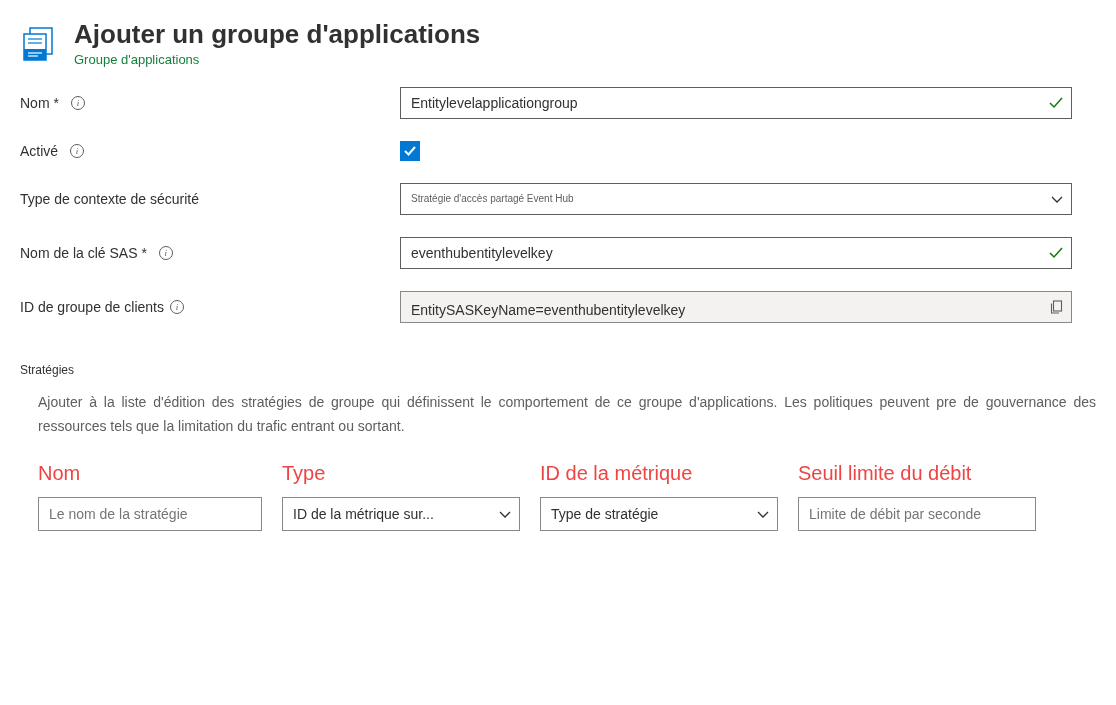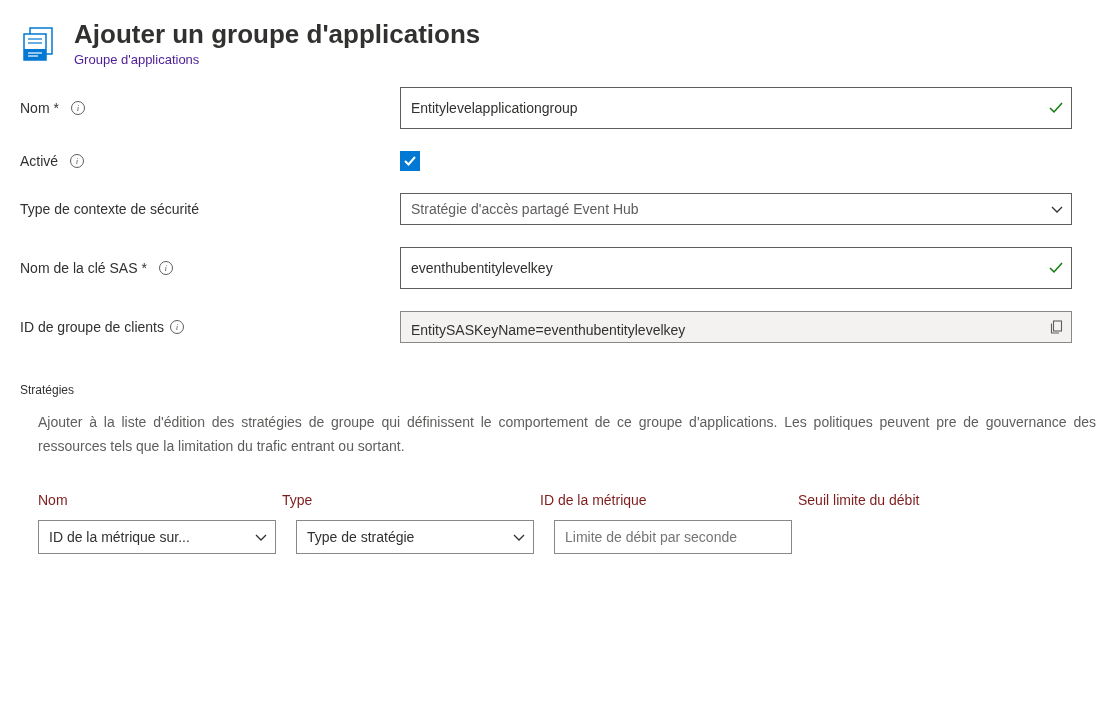--- a/index.html
+++ b/index.html
@@ -24,21 +24,21 @@
       margin-top: 4px;
     }
     .title {
       font-size: 26px;
       font-weight: 600;
       color: #323130;
       line-height: 1.15;
     }
     .subtitle {
       font-size: 13px;
-      color: #4c1d95;
+      color: #15803d;
       margin-top: 2px;
     }
     .form-row {
       display: flex;
       align-items: center;
       margin-bottom: 22px;
     }
     .label-cell {
       width: 380px;
       flex-shrink: 0;
@@ -60,21 +60,21 @@
       color: #605e5c;
       font-style: italic;
       font-family: serif;
     }
     .input-cell {
       flex: 1;
       max-width: 672px;
     }
     .text-input {
       width: 100%;
-      height: 42px;
+      height: 32px;
       border: 1px solid #605e5c;
       padding: 0 30px 0 10px;
       font-size: 14px;
       color: #323130;
       background: #fff;
       position: relative;
     }
     .input-wrap {
       position: relative;
       width: 100%;
@@ -110,21 +110,21 @@
       display: flex;
       align-items: center;
       justify-content: center;
       cursor: pointer;
     }
     .select-input {
       width: 100%;
       height: 32px;
       border: 1px solid #605e5c;
       padding: 0 30px 0 10px;
-      font-size: 14px;
+      font-size: 10px;
       color: #605e5c;
       background: #fff;
       cursor: pointer;
     }
     .readonly-input {
       width: 100%;
       height: 32px;
       border: 1px solid #8a8886;
       padding: 6px 30px 0 10px;
       font-size: 14px;
@@ -146,23 +146,22 @@
       text-align: justify;
       text-align-last: left;
     }
     .table-header {
       display: flex;
       gap: 20px;
       margin-bottom: 12px;
       padding-left: 18px;
     }
     .table-header > div {
-      font-size: 14px;
-      color: #7f1d1d;
-      margin-top: 10px;
+      font-size: 20px;
+      color: #ef4444;
     }
     .col-nom { width: 224px; }
     .col-type { width: 238px; font-weight: 400; }
     .col-metric { width: 238px; }
     .col-rate { width: 238px; }
     .table-row {
       display: flex;
       gap: 20px;
       padding-left: 18px;
     }
@@ -297,20 +296,21 @@
 <div class="section-desc">Ajouter à la liste d'édition des stratégies de groupe qui définissent le comportement de ce groupe d'applications. Les politiques peuvent pre de gouvernance des ressources tels que la limitation du trafic entrant ou sortant.</div>
 
 <div class="table-header">
   <div class="col-nom">Nom</div>
   <div class="col-type">Type</div>
   <div class="col-metric">ID de la métrique</div>
   <div class="col-rate">Seuil limite du débit</div>
 </div>
 
 <div class="table-row">
+  <input class="tbl-input col-nom" placeholder="Le nom de la stratégie" style="">
   <div class="tbl-sel-wrap col-metric">
     <div class="tbl-select">
       <span>ID de la métrique sur...</span>
     </div>
     <svg class="tbl-chevron" width="14" height="14" viewBox="0 0 14 14">
       <path d="M2 5 L7 10 L12 5" stroke="#323130" stroke-width="1.3" fill="none"></path>
     </svg>
   </div>
   <div class="tbl-sel-wrap col-type">
     <div class="tbl-select">

